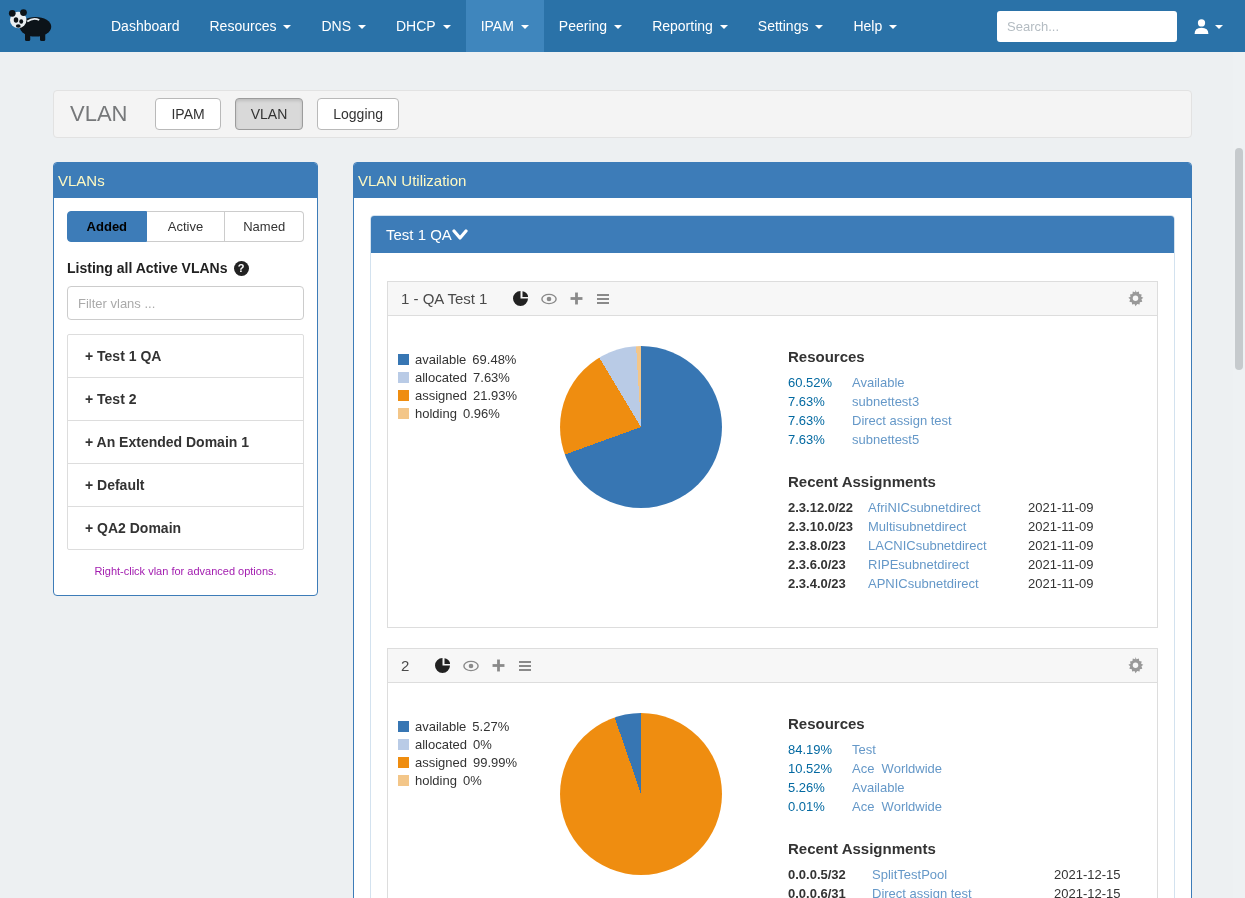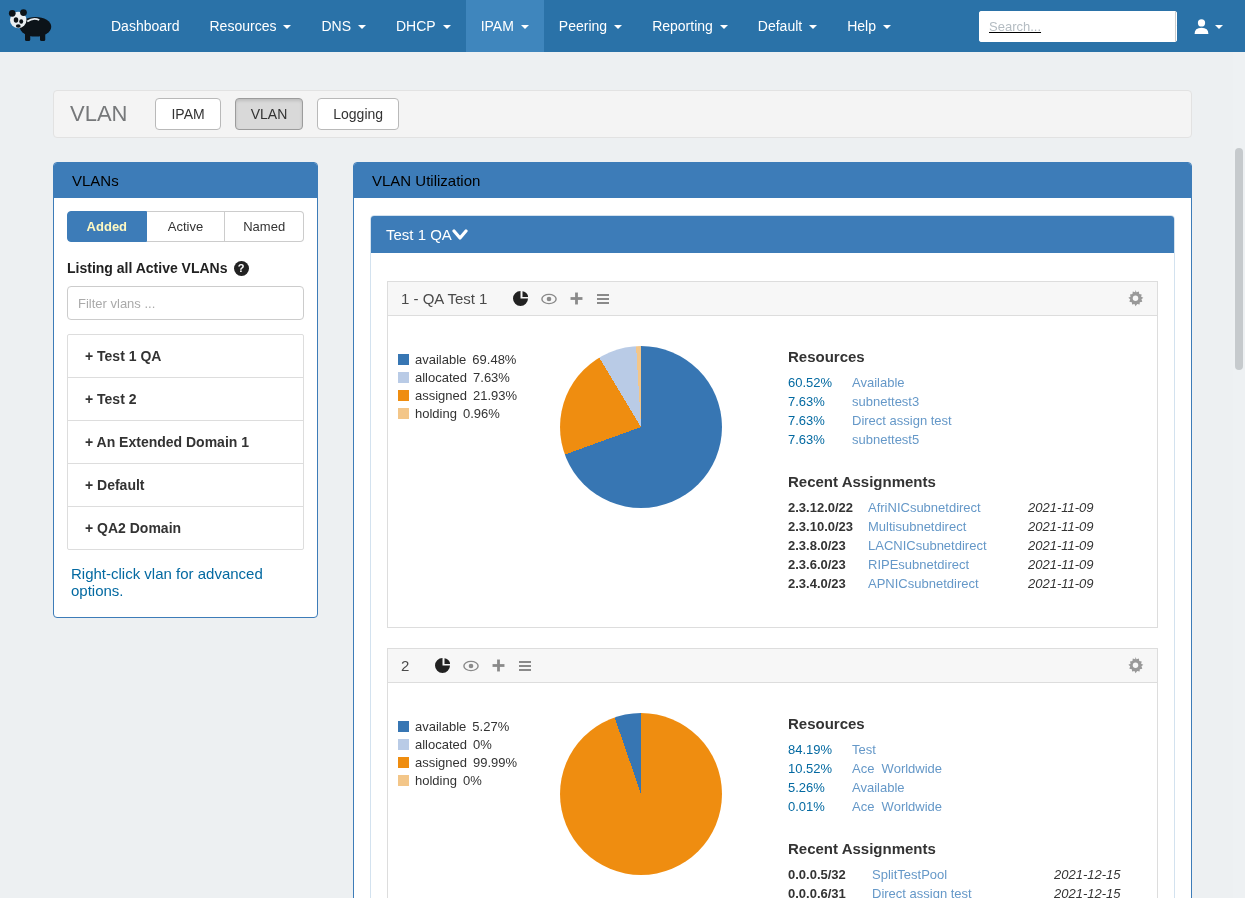--- a/index.html
+++ b/index.html
@@ -7,21 +7,21 @@
   .app { width:1245px; height:898px; position:relative; background:#edf0f2; overflow:hidden; margin:0 auto; }
 
   
   .navbar { height:52px; background:#2a72a8; display:flex; align-items:stretch;gap:34px; }
   .logo { width:62px; display:flex; align-items:center; justify-content:center; cursor:pointer; }
   .nav-items { display:flex; list-style:none; align-items:stretch; }
   .nav-item { display:flex; align-items:center; gap:7px; padding:0 15px; color:#fff; font-size:14px; cursor:pointer; white-space:nowrap; }
   .nav-item.active { background:#3f86bd; }
   .caret { width:0; height:0; border-left:4px solid transparent; border-right:4px solid transparent; border-top:4px solid #fff; margin-top:2px; }
   .nav-right { margin-left:auto; display:flex; align-items:center; padding-right:10px; }
-  .search-wrap { display:flex; width:198px; height:31px; background:#fff; border-radius:3px; overflow:hidden;text-decoration:underline; }
+  .search-wrap { display:flex; width:180px; height:31px; background:#fff; border-radius:3px; overflow:hidden; }
   .search-input { flex:1; border:none; outline:none; padding:0 10px; font-size:13px; color:#555; font-family:"Liberation Sans", sans-serif; }
   .search-input::placeholder { color:#b4bcc2; }
   .search-btn { width:36px; border:none; border-left:1px solid #ccc; background:#fff; display:flex; align-items:center; justify-content:center; cursor:pointer; }
   .user-menu { display:flex; align-items:center; gap:5px; padding:0 12px 0 16px; cursor:pointer; }
 
   
   .page { padding:0 53px; }
   .page-header { margin-top:38px; height:48px; background:#f4f4f4; border:1px solid #e2e2e2; border-radius:4px; display:flex; align-items:center; padding:12px 16px; }
   .page-title { font-size:22px; color:#76787a; margin-right:28px; }
   .tab-group { display:flex; gap:14px; }
@@ -31,36 +31,36 @@
   .action-btn { padding:8px 16px; border-radius:4px; border:1px solid transparent; color:#fff; font-size:14px; cursor:pointer; display:flex; align-items:center; gap:7px; font-family:"Liberation Sans", sans-serif; }
   .btn-domain { background:#3a76b4; border-color:#33679d; }
   .btn-vlan { background:#5cb85c; border-color:#4cae4c; }
   .btn-adv { background:#f0ad4e; border-color:#eea236; }
 
   
   .columns { display:flex; margin-top:24px; gap:35px; align-items:flex-start; }
 
   
   .sidebar { width:265px; background:#fff; border:1px solid #3d7cb8; border-radius:4px; }
-  .panel-head { background:#3d7cb8; color:#000000; padding:9px 18px; font-size:15px; border-radius:3px 3px 0 0; }
+  .panel-head { background:#3d7cb8; color:#fef9c3; padding:9px 4px; font-size:15px; border-radius:3px 3px 0 0; }
   .sidebar-body { padding:13px 13px 10px; }
   .seg-tabs { display:flex; margin-bottom:13px; }
   .seg { flex:1; text-align:center; padding:7px 0; font-size:13px; border:1px solid #ccc; background:#fff; color:#333; cursor:pointer; }
   .seg + .seg { border-left:none; }
   .seg:first-child { border-radius:4px 0 0 4px; }
   .seg:last-child { border-radius:0 4px 4px 0; }
-  .seg.active { background:#3d7cb8; border-color:#3d7cb8; color:#fef9c3; font-weight:bold; }
+  .seg.active { background:#3d7cb8; border-color:#3d7cb8; color:#000000; font-weight:bold; }
   .listing-label { display:flex; align-items:center; gap:6px; font-weight:bold; font-size:14px; color:#222; margin:18px 0 10px; }
   .q-icon { width:15px; height:15px; border-radius:50%; background:#222; color:#fff; font-size:11px; font-weight:bold; display:flex; align-items:center; justify-content:center; cursor:pointer; }
   .filter-input { width:100%; height:34px; border:1px solid #ccc; border-radius:4px; padding:0 10px; font-size:13px; color:#555; font-family:"Liberation Sans", sans-serif; outline:none; }
   .filter-input::placeholder { color:#aaa; }
   .vlan-list { border:1px solid #ddd; border-radius:2px; margin-top:14px; }
   .vlan-item { padding:13px 17px; font-size:14px; font-weight:bold; color:#333; border-bottom:1px solid #ddd; cursor:pointer; }
   .vlan-item:last-child { border-bottom:none; }
-  .sidebar-foot { text-align:left; font-size:15px; color:#0369a1; padding:15px 4px 8px; }
+  .sidebar-foot { text-align:center; font-size:11px; color:#a21caf; padding:15px 4px 8px; }
 
   
   .main { flex:1; background:#fff; border:1px solid #3d7cb8; border-radius:4px; min-height:736px; }
   .main-body { padding:17px 16px 0; }
   .group { border:1px solid #d3e2ef; border-radius:4px; }
   .group-bar { background:#3d7cb8; color:#fff; padding:10px 15px; font-size:15px; display:flex; align-items:center; justify-content:flex-start; border-radius:3px 3px 0 0; cursor:pointer; }
   .group-body { padding:28px 16px 10px; }
 
   .section { border:1px solid #ddd; margin-bottom:20px; background:#fff; }
   .sec-head { background:#f7f7f7; border-bottom:1px solid #ddd; padding:8px 13px; display:flex; align-items:center; }
@@ -76,21 +76,21 @@
   .pie { width:162px; height:162px; border-radius:50%; margin:0 0 0 16px; flex:0 0 162px; }
   .rightcol { margin-left:66px; padding-top:2px; flex:1; }
   .rc-head { font-size:15px; font-weight:bold; color:#333; margin-bottom:10px; }
   .rc-head.second { margin-top:26px; }
   .res-row { display:grid; grid-template-columns:64px 1fr; font-size:13px; margin-bottom:4px; }
   .res-pct { font-weight:normal; color:#0369a1; }
   .link { color:#6598c8; cursor:pointer; white-space:pre-wrap; }
   .as-row { display:grid; grid-template-columns:80px 160px 1fr; font-size:13px; margin-bottom:4px; }
   .as-row.wide { grid-template-columns:84px 182px 1fr; }
   .as-cidr { font-weight:bold; color:#333; }
-  .as-date { color:#333;font-style:italic; }
+  .as-date { color:#333; }
 
   
   .sb-track { position:absolute; right:0; top:52px; width:12px; height:846px; background:#eef1f3; }
   .sb-thumb { position:absolute; right:2px; top:148px; width:8px; height:222px; background:#c6cacd; border-radius:4px; cursor:pointer; }
 
   svg { display:block; }
 </style>
 </head>
 <body>
 
@@ -133,21 +133,21 @@
         </li>
       <li class="nav-item">
           <span>Peering</span>
           <span class="caret"></span>
         </li>
       <li class="nav-item">
           <span>Reporting</span>
           <span class="caret"></span>
         </li>
       <li class="nav-item">
-          <span>Default</span>
+          <span>Settings</span>
           <span class="caret"></span>
         </li>
       <li class="nav-item">
           <span>Help</span>
           <span class="caret"></span>
         </li>
     </ul>
     <div class="nav-right">
       <div class="search-wrap">
         <input class="search-input" type="text" placeholder="Search..." style="">

